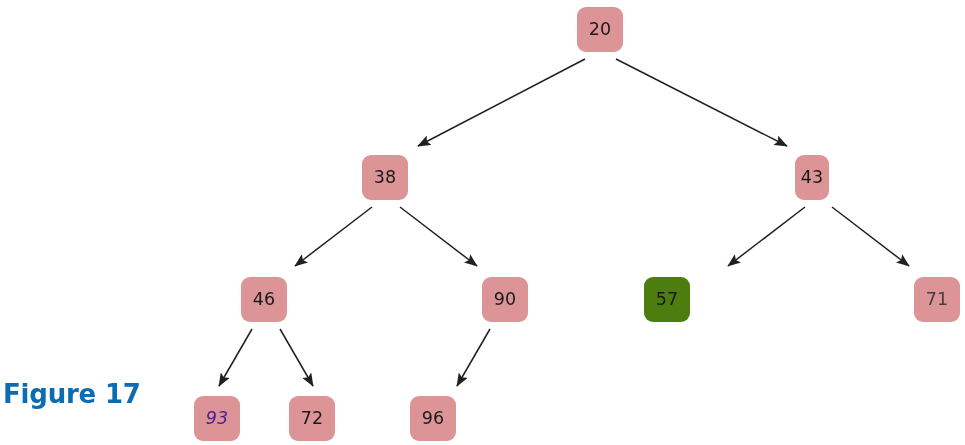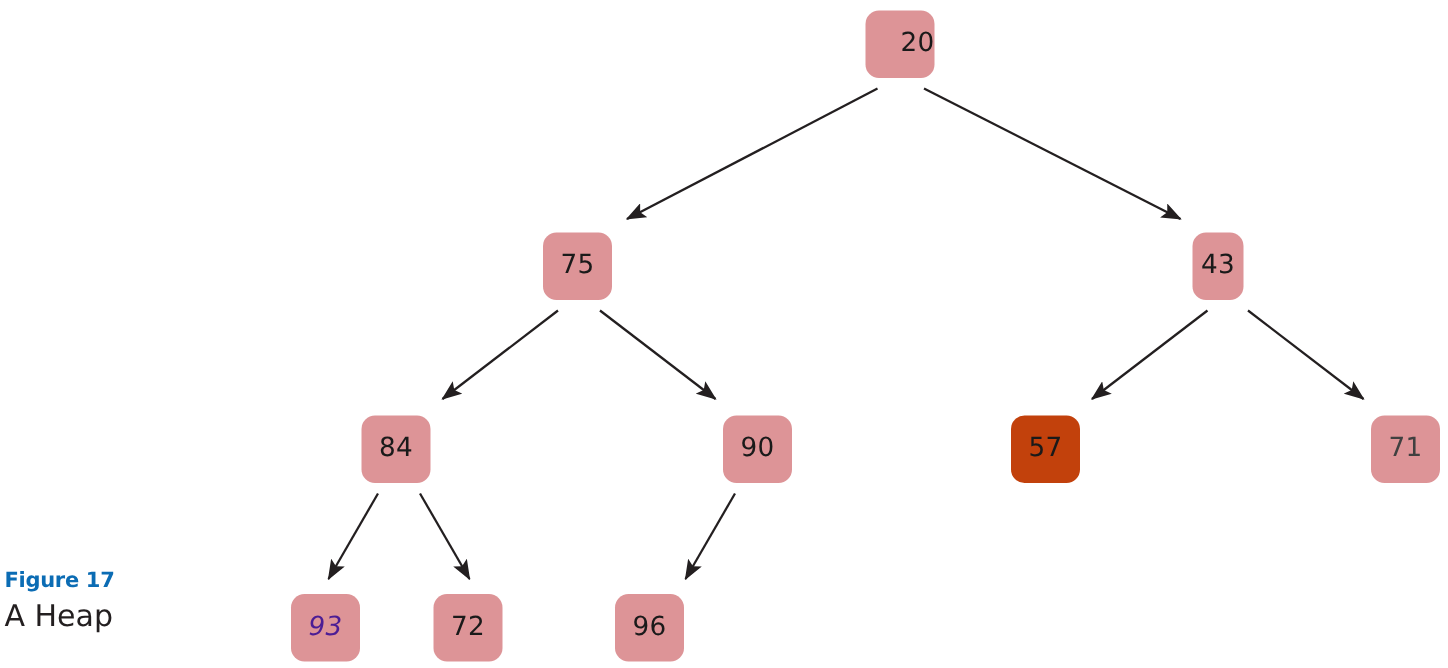--- a/index.html
+++ b/index.html
@@ -57,21 +57,21 @@
 
   
   #caption {
     position: absolute;
     left: 3px;
     top: 380px;
     width: 190px;
   }
   #caption-title {
     font-family: "DejaVu Sans", "Liberation Sans", sans-serif;
-    font-size: 14px;
+    font-size: 26px;
     font-weight: bold;
     color: #0b6cb4;
     line-height: 1.12;
     letter-spacing: -0.2px;
     white-space: nowrap;
   }
   #caption-subtitle {
     font-family: "DejaVu Sans", "Liberation Sans", sans-serif;
     font-size: 20px;
     font-weight: 400;
@@ -99,50 +99,49 @@
         <line x1="400" y1="207" x2="477" y2="266"></line>
         <line x1="805" y1="207" x2="728" y2="266"></line>
         <line x1="832" y1="207" x2="909" y2="266"></line>
         <line x1="252" y1="329" x2="219" y2="386"></line>
         <line x1="280" y1="329" x2="313" y2="386"></line>
         <line x1="490" y1="329" x2="457" y2="386"></line>
       </g>
   </svg>
 
   <div id="nodes-layer">
-      <div class="node" style="left: 577px; top: 7px; width: 46px; height: 45px; border-radius: 9px; background: rgb(221, 148, 151); justify-content: flex-end;">
+      <div class="node" style="left: 577px; top: 7px; width: 46px; height: 45px; border-radius: 9px; background: rgb(221, 148, 151);">
         <span class="node-label" style="color: rgb(26, 26, 26);">20</span>
       </div>
       <div class="node" style="left: 362px; top: 155px; width: 46px; height: 45px; border-radius: 9px; background: rgb(221, 148, 151);">
-        <span class="node-label" style="color: rgb(26, 26, 26);">75</span>
+        <span class="node-label" style="color: rgb(26, 26, 26);">38</span>
       </div>
       <div class="node" style="left: 795px; top: 155px; width: 34px; height: 45px; border-radius: 9px; background: rgb(221, 148, 151);">
         <span class="node-label" style="color: rgb(26, 26, 26);">43</span>
       </div>
       <div class="node" style="left: 241px; top: 277px; width: 46px; height: 45px; border-radius: 9px; background: rgb(221, 148, 151);">
-        <span class="node-label" style="color: rgb(26, 26, 26);">84</span>
+        <span class="node-label" style="color: rgb(26, 26, 26);">46</span>
       </div>
       <div class="node" style="left: 482px; top: 277px; width: 46px; height: 45px; border-radius: 9px; background: rgb(221, 148, 151);">
         <span class="node-label" style="color: rgb(26, 26, 26);">90</span>
       </div>
-      <div class="node" style="left: 674px; top: 277px; width: 46px; height: 45px; border-radius: 9px; background: #c2410c;">
+      <div class="node" style="left: 644px; top: 277px; width: 46px; height: 45px; border-radius: 9px; background: #4d7c0f;">
         <span class="node-label" style="color: rgb(26, 26, 26);">57</span>
       </div>
       <div class="node" style="left: 914px; top: 277px; width: 46px; height: 45px; border-radius: 9px; background: rgb(221, 148, 151);">
         <span class="node-label" style="color: #404040;">71</span>
       </div>
       <div class="node" style="left: 194px; top: 396px; width: 46px; height: 45px; border-radius: 9px; background: rgb(221, 148, 151);">
         <span class="node-label" style="color: #4c1d95; font-style: italic;">93</span>
       </div>
       <div class="node" style="left: 289px; top: 396px; width: 46px; height: 45px; border-radius: 9px; background: rgb(221, 148, 151);">
         <span class="node-label" style="color: rgb(26, 26, 26);">72</span>
       </div>
       <div class="node" style="left: 410px; top: 396px; width: 46px; height: 45px; border-radius: 9px; background: rgb(221, 148, 151);">
         <span class="node-label" style="color: rgb(26, 26, 26);">96</span>
       </div>
     </div>
 
   <div id="caption">
     <div id="caption-title" style="color: rgb(11, 108, 180);">Figure 17</div>
-    <div id="caption-subtitle" style="color: rgb(35, 31, 32);">A Heap</div>
   </div>
 
 </div>
 
 </body></html>

